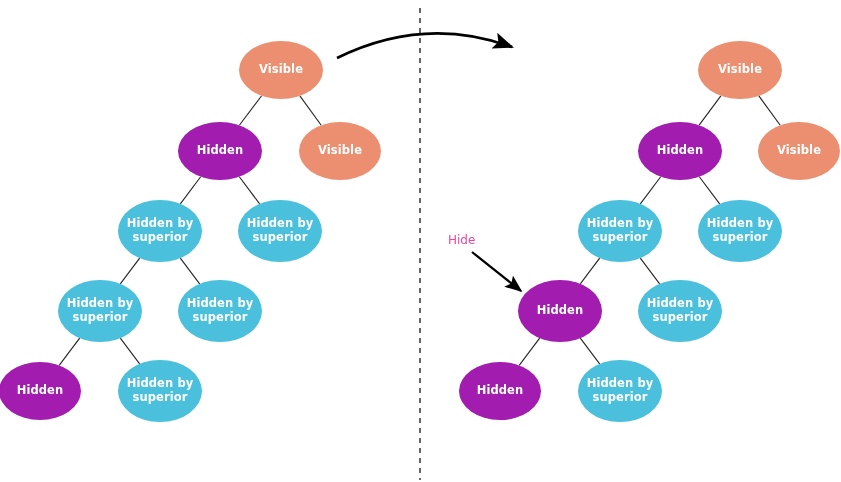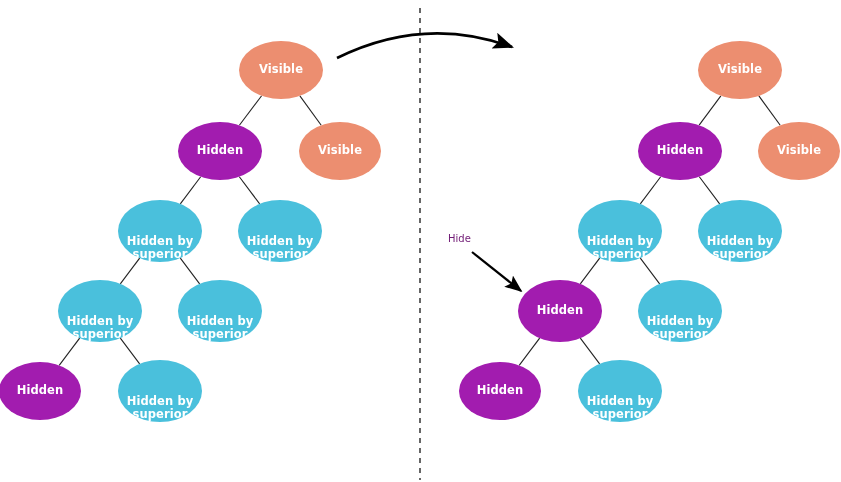--- a/index.html
+++ b/index.html
@@ -36,27 +36,27 @@
     font-size: 11.5px;
     font-weight: bold;
     line-height: 1.18;
     letter-spacing: 0.1px;
     box-sizing: border-box;
     padding: 0 4px;
     z-index: 2;
   }
   .node.visible   { background: #EC8E70; }
   .node.hidden    { background: #a21caf; }
-  .node.bysup     { background: #4AC0DC; align-items: flex-end; }
+  .node.bysup     { background: #4AC0DC; }
   .node .lbl { display: block; }
 
   .annot-label {
     position: absolute;
-    font-size: 10px;
-    color: #701a75;
+    font-size: 12px;
+    color: #ec4899;
     font-weight: normal;
     z-index: 3;
     white-space: nowrap;
   }
 </style>
 </head>
 <body>
 
 <div id="canvas">
 

